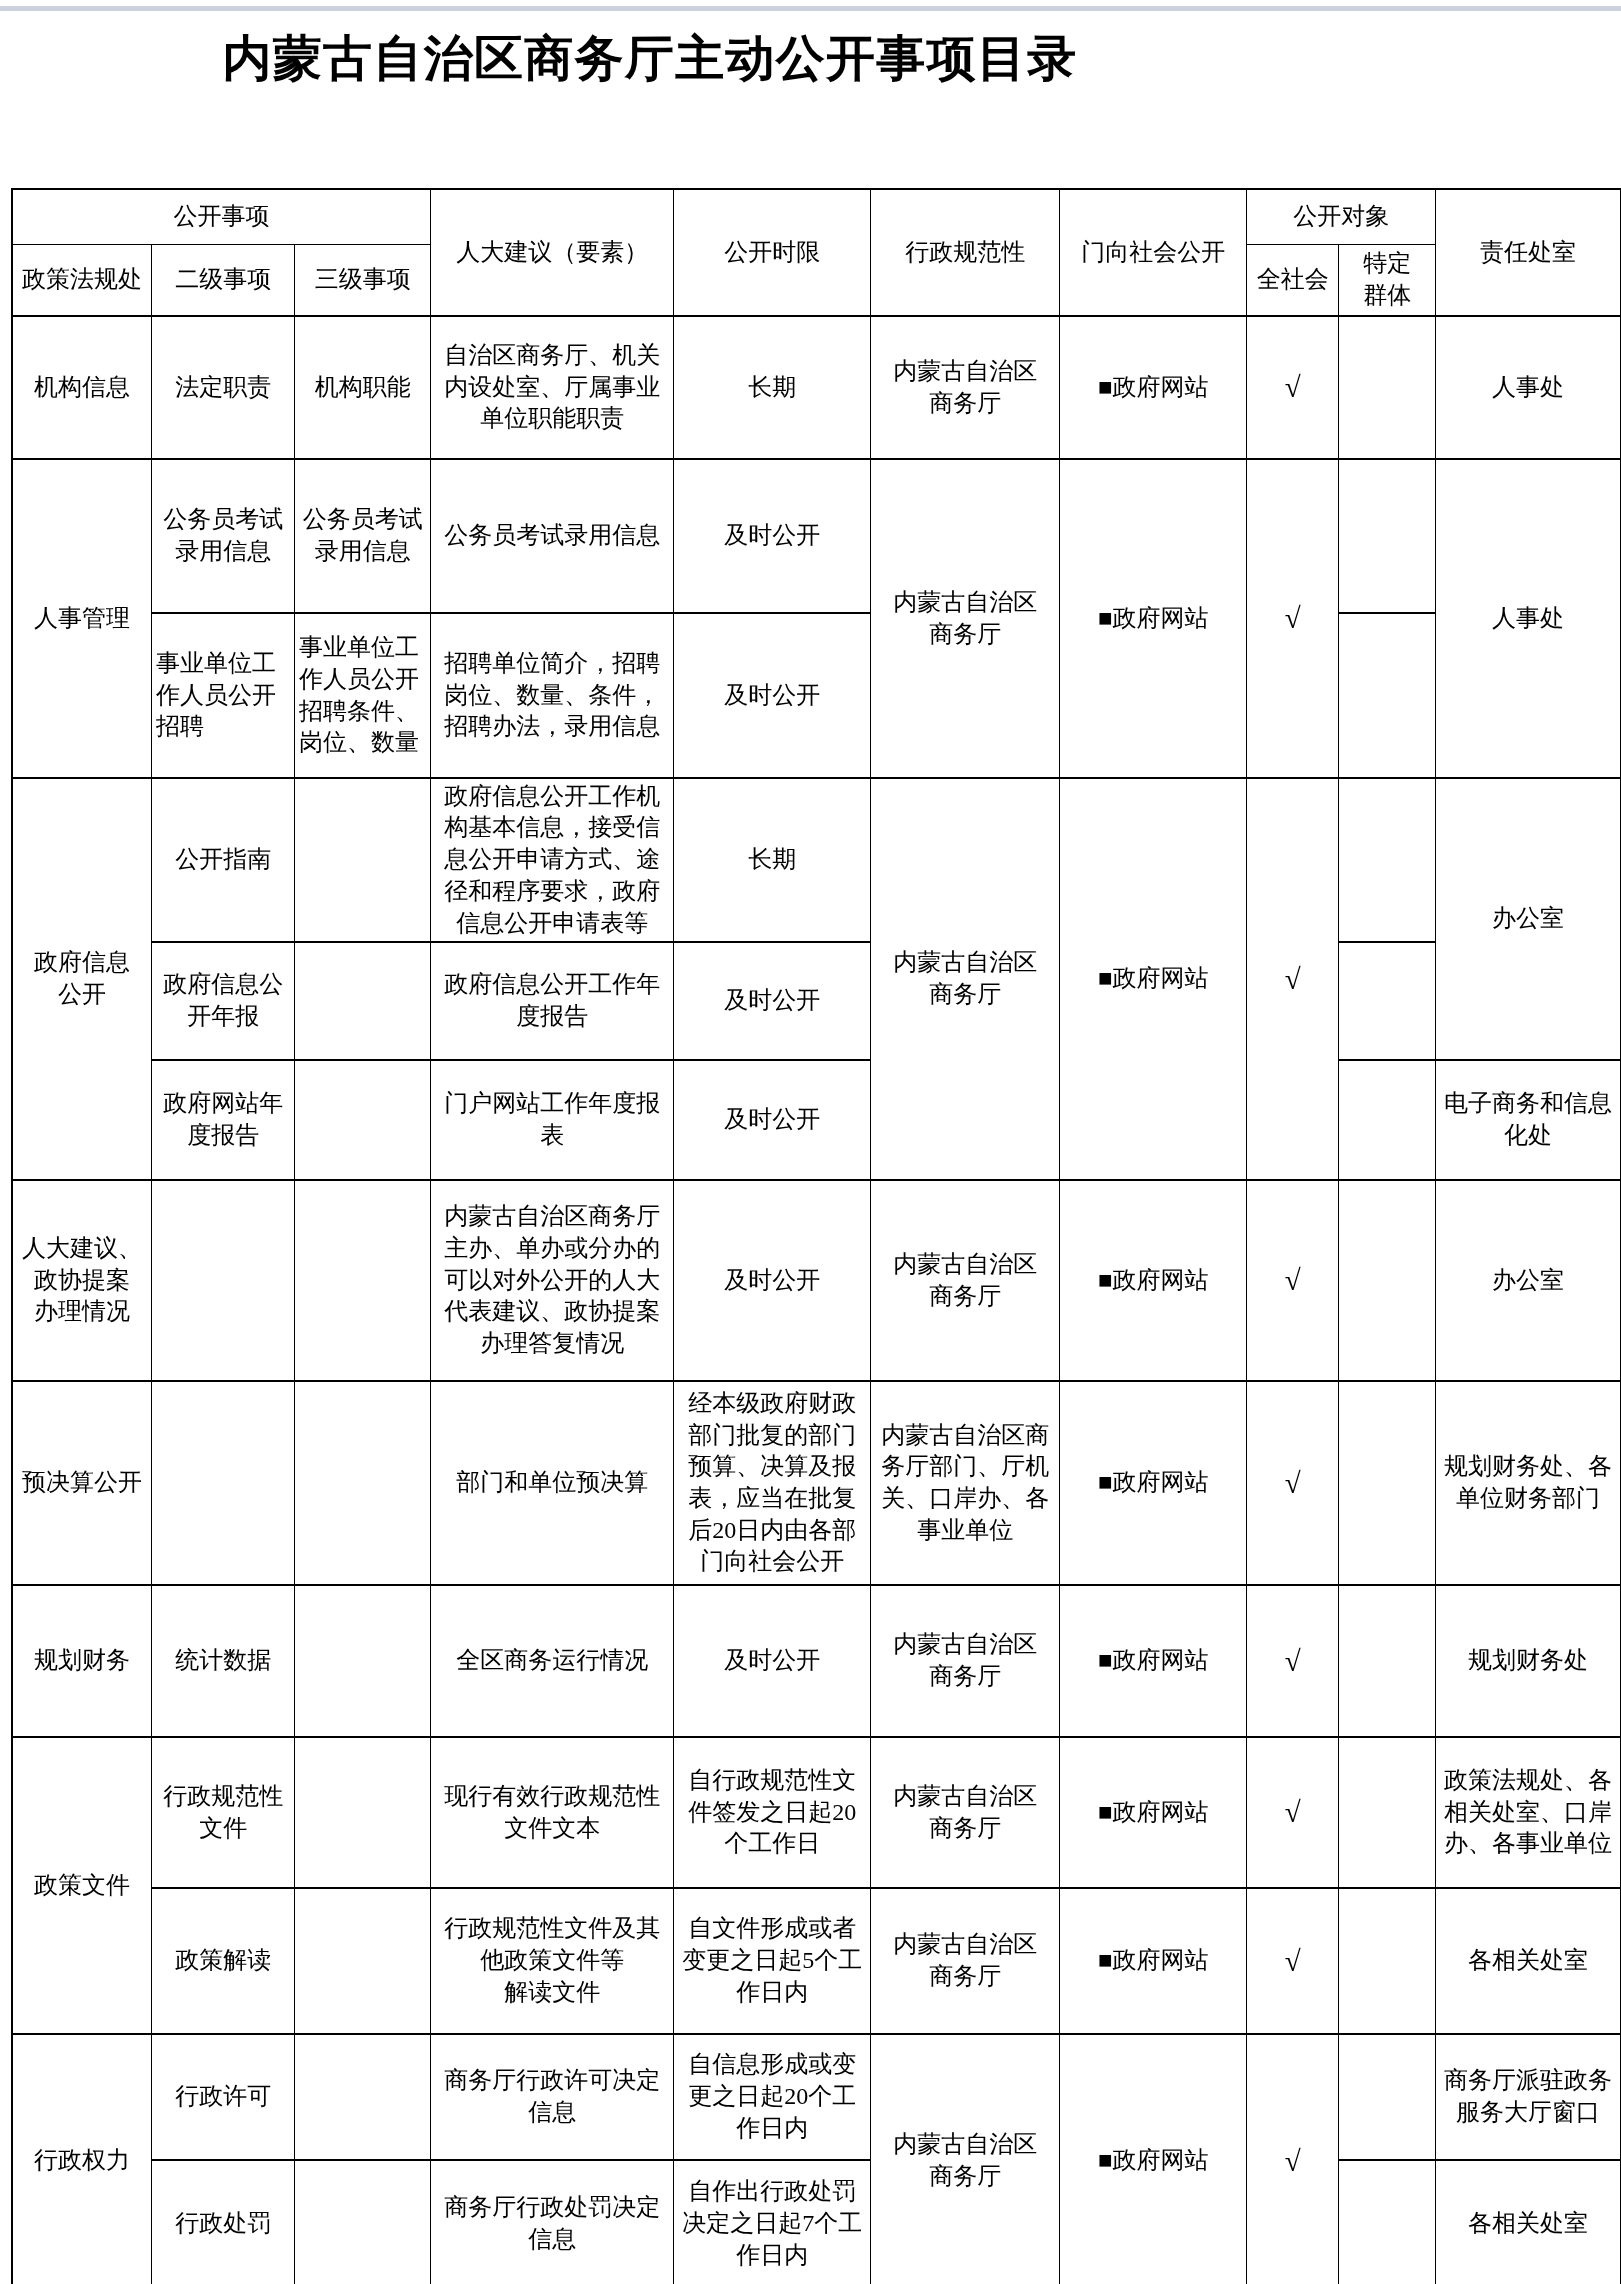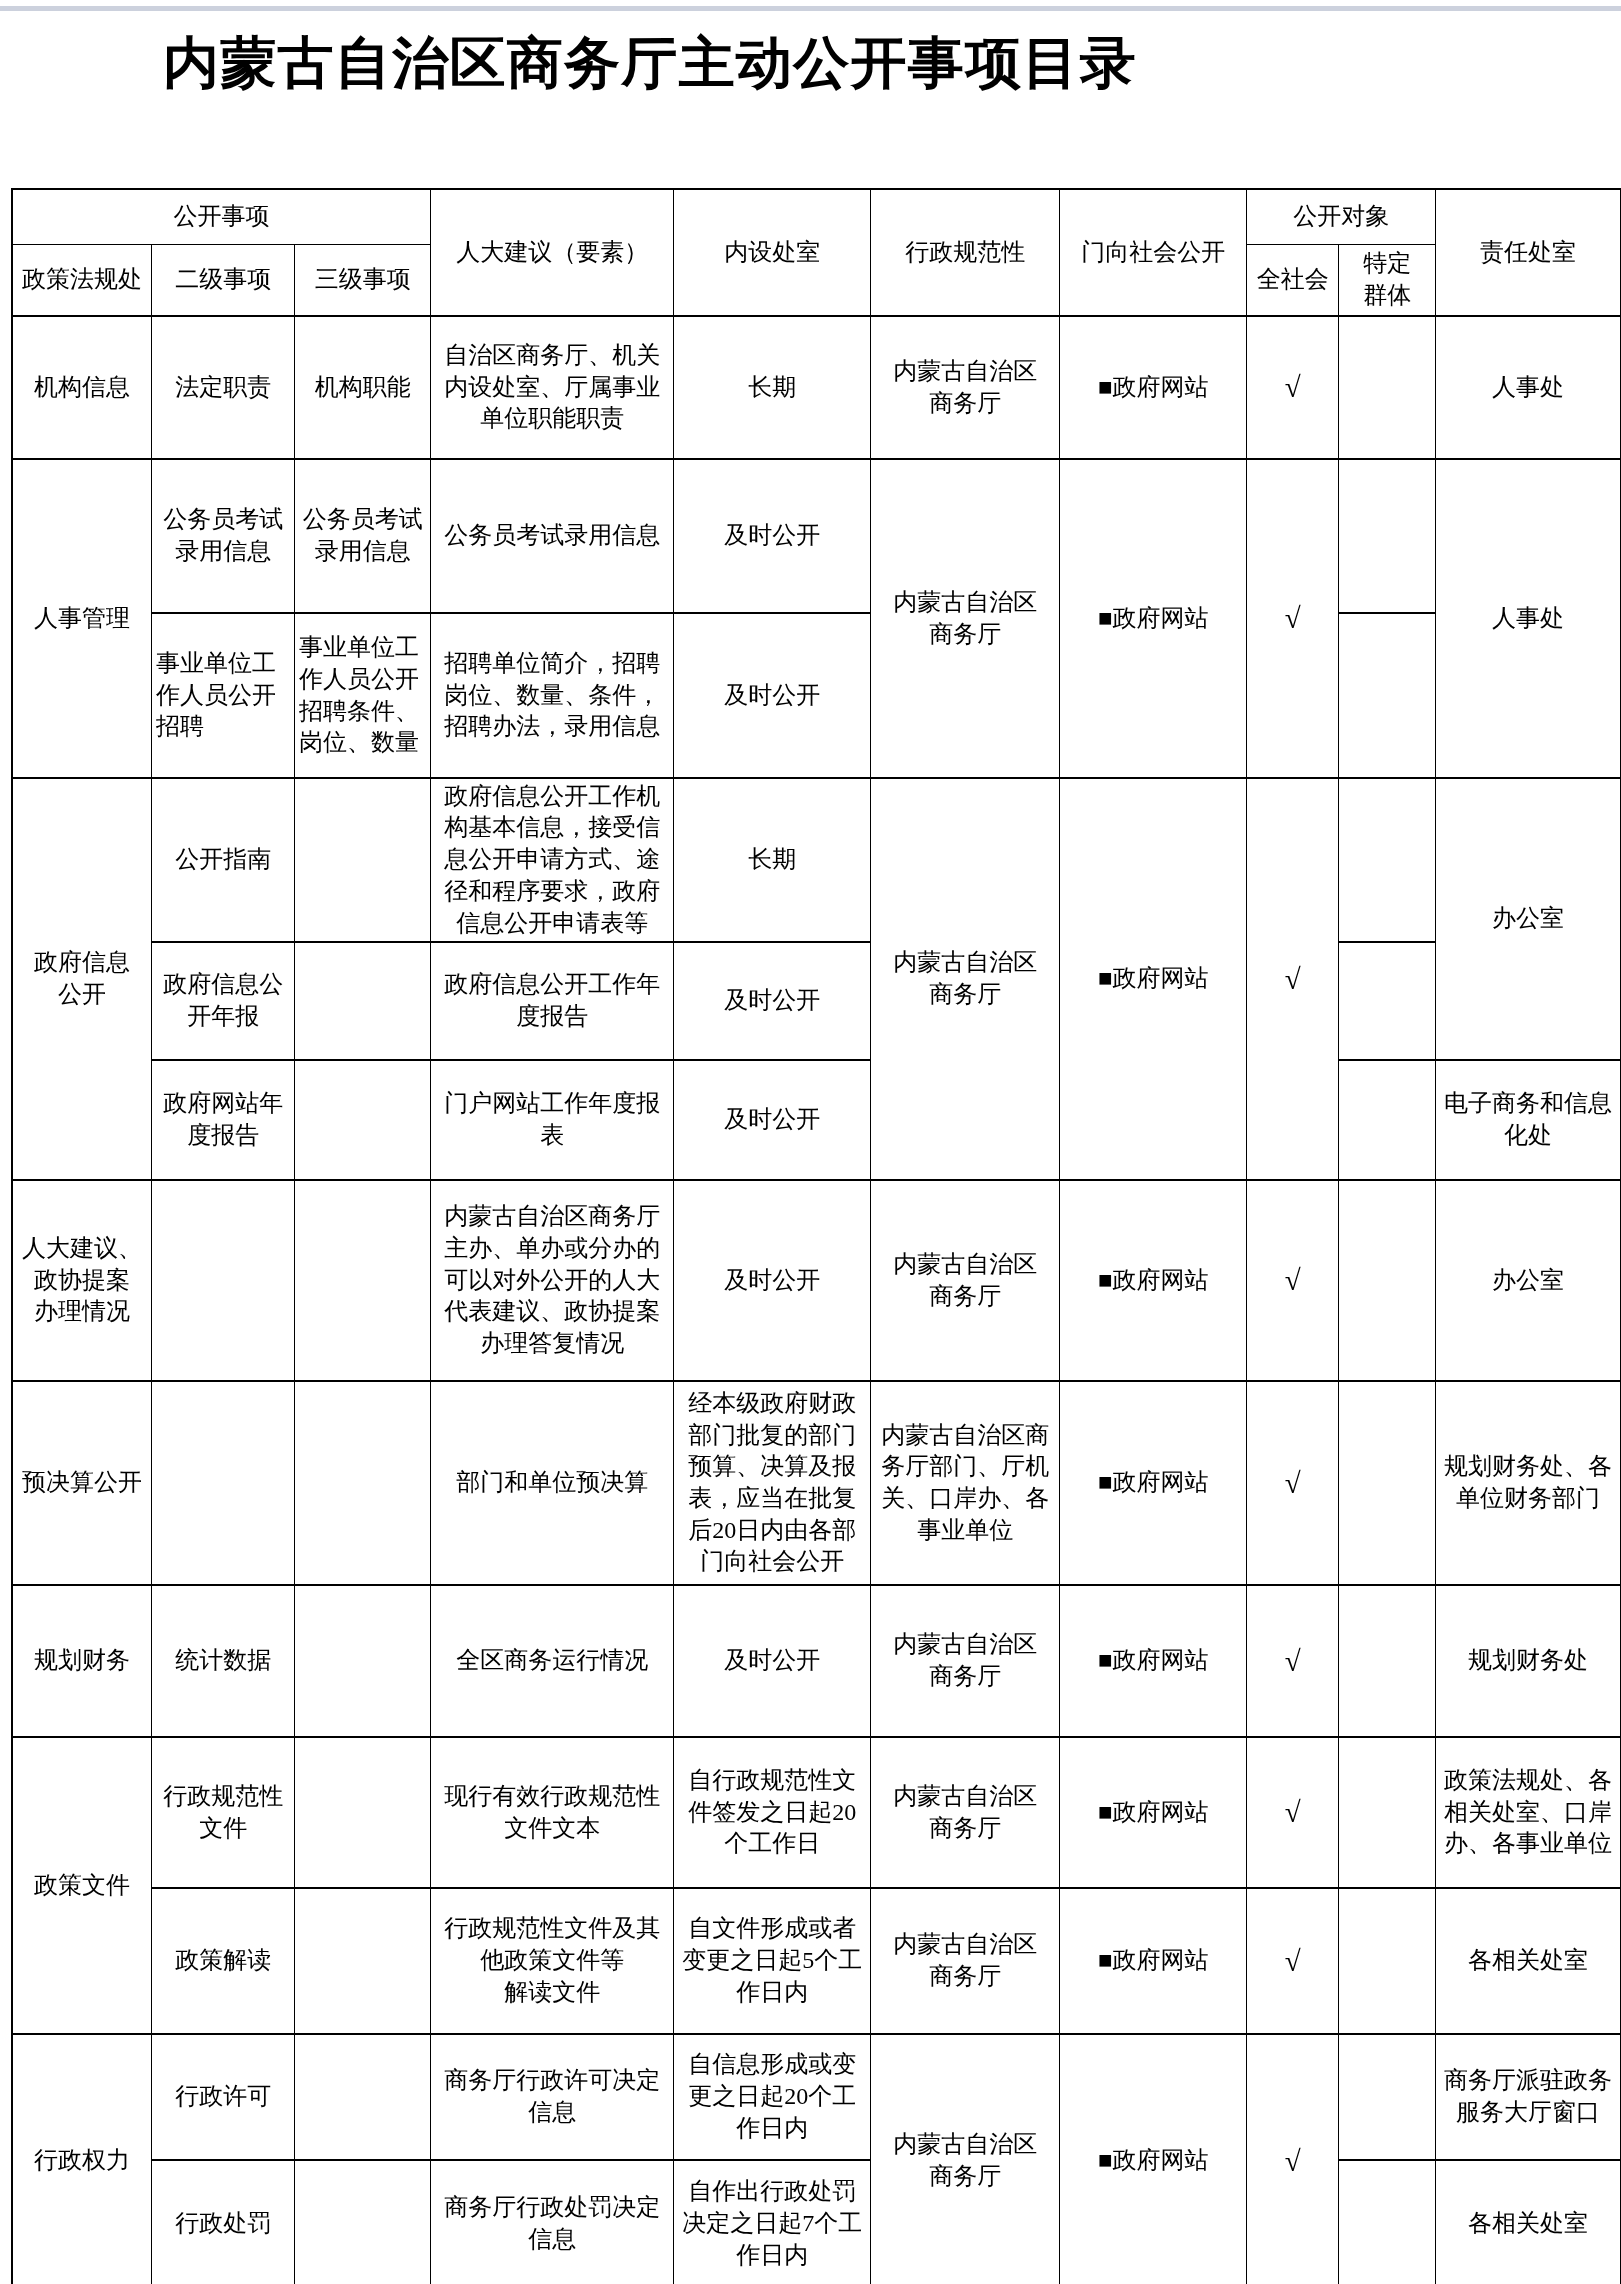--- a/index.html
+++ b/index.html
@@ -22,21 +22,21 @@
     width: 1622px;
     height: 4.4px;
     background: #ccd1dd;
   }
   .page-title {
     position: absolute;
     top: 28px;
     left: 0;
     width: 1300px;
     text-align: center;
-    font-size: 56px;
+    font-size: 49px;
     font-weight: 700;
     letter-spacing: 1.3px;
     line-height: 1.25;
     white-space: nowrap;
   }
   table.catalog {
     position: absolute;
     top: 148px;
     left: 10.8px;
     width: 1608px;
@@ -81,21 +81,21 @@
     <col style="width:187px">
       <col style="width:92px">
       <col style="width:97px">
     <col style="width:185px">
   </colgroup>
 
   <tbody>
       <tr class="h1" style="height:55px">
     <th colspan="3" class="grp">公开事项</th>
     <th rowspan="2">人大建议（要素）</th>
-    <th rowspan="2">内设处室</th>
+    <th rowspan="2">公开时限</th>
     <th rowspan="2">行政规范性</th>
     <th rowspan="2">门向社会公开</th>
     <th colspan="2" class="grp">公开对象</th>
     <th rowspan="2">责任处室</th>
   </tr>
   <tr class="h2" style="height:72px">
     <th>政策法规处</th>
     <th>二级事项</th>
     <th>三级事项</th>
     <th>全社会</th>

